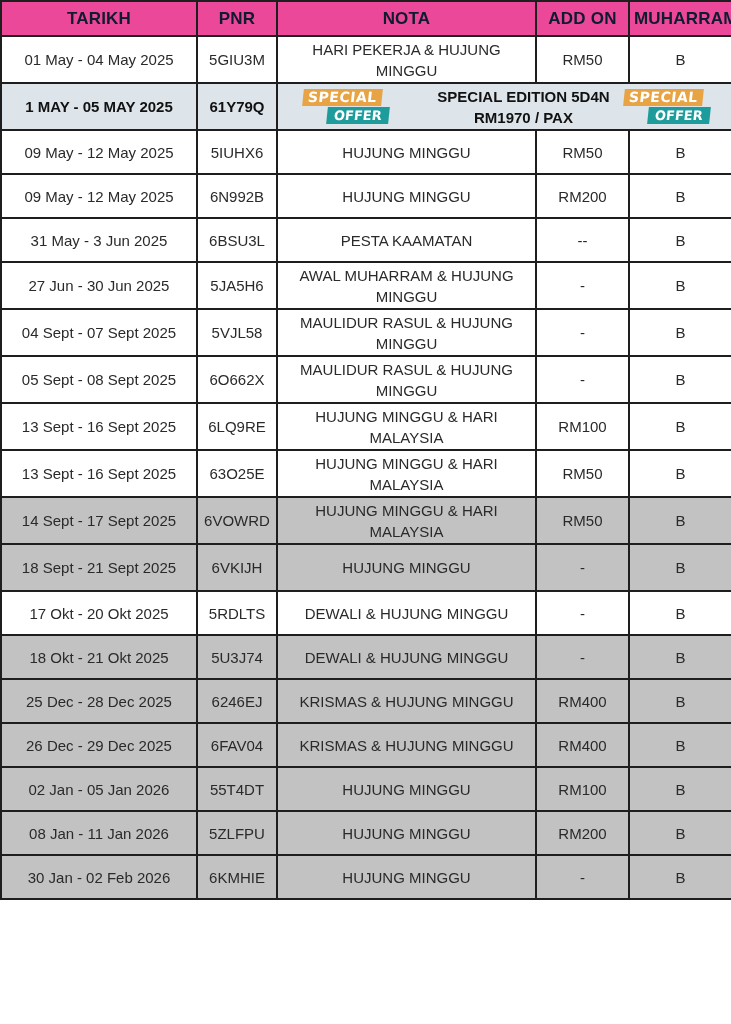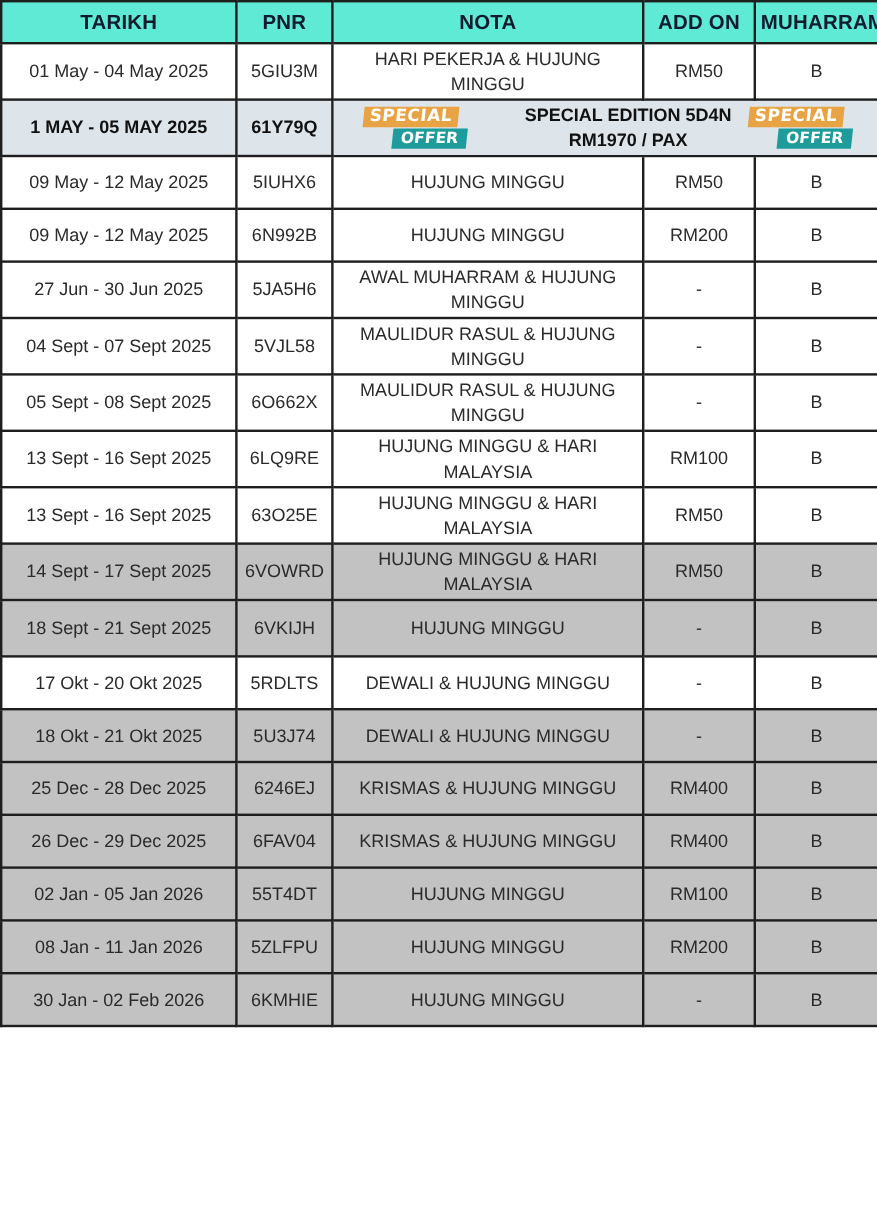--- a/index.html
+++ b/index.html
@@ -1,20 +1,20 @@
 <!DOCTYPE html>
 <html><head>
 <meta charset="utf-8">
 <style>
   html, body { margin:0; padding:0; background:#ffffff; }
   body { width:731px; height:1024px; overflow:hidden; font-family:"Liberation Sans", "DejaVu Sans", sans-serif; color:#1f1f1f; }
   table { border-collapse:collapse; width:731px; table-layout:fixed; }
   col.c1 { width:196px; } col.c2 { width:80px; } col.c3 { width:259px; } col.c4 { width:93px; } col.c5 { width:103px; }
   th, td { border:2px solid #1e1e1e; text-align:center; vertical-align:middle; padding:0 4px; }
-  th { background:#5eead4; color:#0f1b2e; font-weight:bold; font-size:17px; height:33px; letter-spacing:0.2px; }
+  th { background:#ec4899; color:#0f1b2e; font-weight:bold; font-size:17px; height:33px; letter-spacing:0.2px; }
   td { font-size:15px; line-height:21px; color:#2a2a2a; }
   tr.white td { background:#ffffff; }
   tr.grey td { background:#c2c2c2; }
   tr.special td { background:#dde4ea; font-weight:bold; color:#111; font-size:15px; }
   tr.h49 td { height:45px; }
   tr.h46 td { height:42px;margin-top:28px; }
   .special-cell { position:relative; }
   .special-inner { display:flex; align-items:center; justify-content:center; gap:14px; }
   .special-text { line-height:21px;margin-left:38px; }
   .badge { display:inline-block; position:relative; width:82px; height:40px; }
@@ -74,20 +74,27 @@
         <td>5IUHX6</td>
         <td>HUJUNG MINGGU</td>
         <td>RM50</td>
         <td>B</td>
       </tr>
       <tr class="white h46">
         <td>09 May - 12 May 2025</td>
         <td>6N992B</td>
         <td>HUJUNG MINGGU</td>
         <td>RM200</td>
+        <td>B</td>
+      </tr>
+      <tr class="white h46">
+        <td>31 May - 3 Jun 2025</td>
+        <td>6BSU3L</td>
+        <td>PESTA KAAMATAN</td>
+        <td>--</td>
         <td>B</td>
       </tr>
       <tr class="white h49">
         <td>27 Jun - 30 Jun 2025</td>
         <td>5JA5H6</td>
         <td>AWAL MUHARRAM &amp; HUJUNG MINGGU</td>
         <td>-</td>
         <td>B</td>
       </tr>
       <tr class="white h49">

